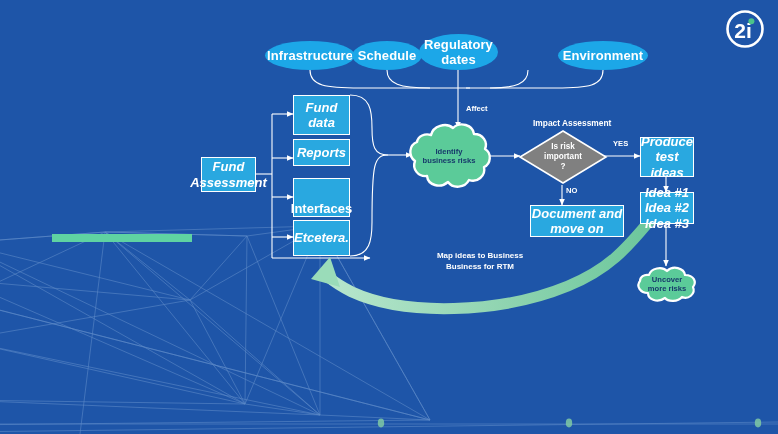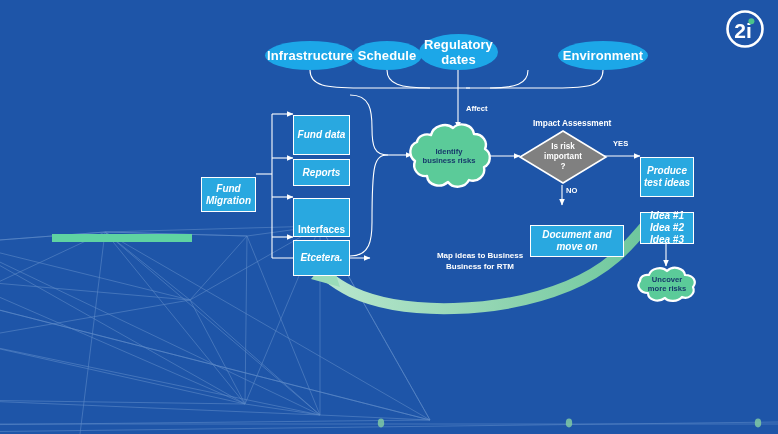--- a/index.html
+++ b/index.html
@@ -38,24 +38,23 @@
     font-size:13px;
     font-weight:bold;
     letter-spacing:.1px;
     padding:0 6px;
   }
 
   
   .box {
     background:#29a8e0;
     border:1.6px solid #ffffff;
-    font-size:10px;
+    font-size:13px;
     font-weight:bold;
     font-style:italic;
-    margin-top:20px;
   }
   .box.upright { font-style:normal;align-items:flex-end; }
   .box.multi { flex-direction:column; }
 
   
   .diamond-wrap { position:absolute; }
   .diamond-label {
     position:absolute;
     color:#ffffff;
     font-size:8.4px;
@@ -230,21 +229,21 @@
       <span>Schedule</span>
     </div>
     <div class="node chip" style="left:419px; top:34px; width:79px; height:36px;">
       <span>Regulatory dates</span>
     </div>
     <div class="node chip" style="left:558px; top:41px; width:90px; height:29px;">
       <span>Environment</span>
     </div>
 
     <div class="node box multi" style="left:201px; top:157px; width:55px; height:35px;">
-      <span>Fund Migration</span>
+      <span>Fund Assessment</span>
     </div>
 
     <div class="node box multi" style="left:293px; top:95px; width:57px; height:40px;">
       <span>Fund data</span>
     </div>
     <div class="node box" style="left:293px; top:139px; width:57px; height:27px;">
       <span>Reports</span>
     </div>
     <div class="node box upright" style="left:293px; top:178px; width:57px; height:39px;">
       <span>Interfaces</span>

